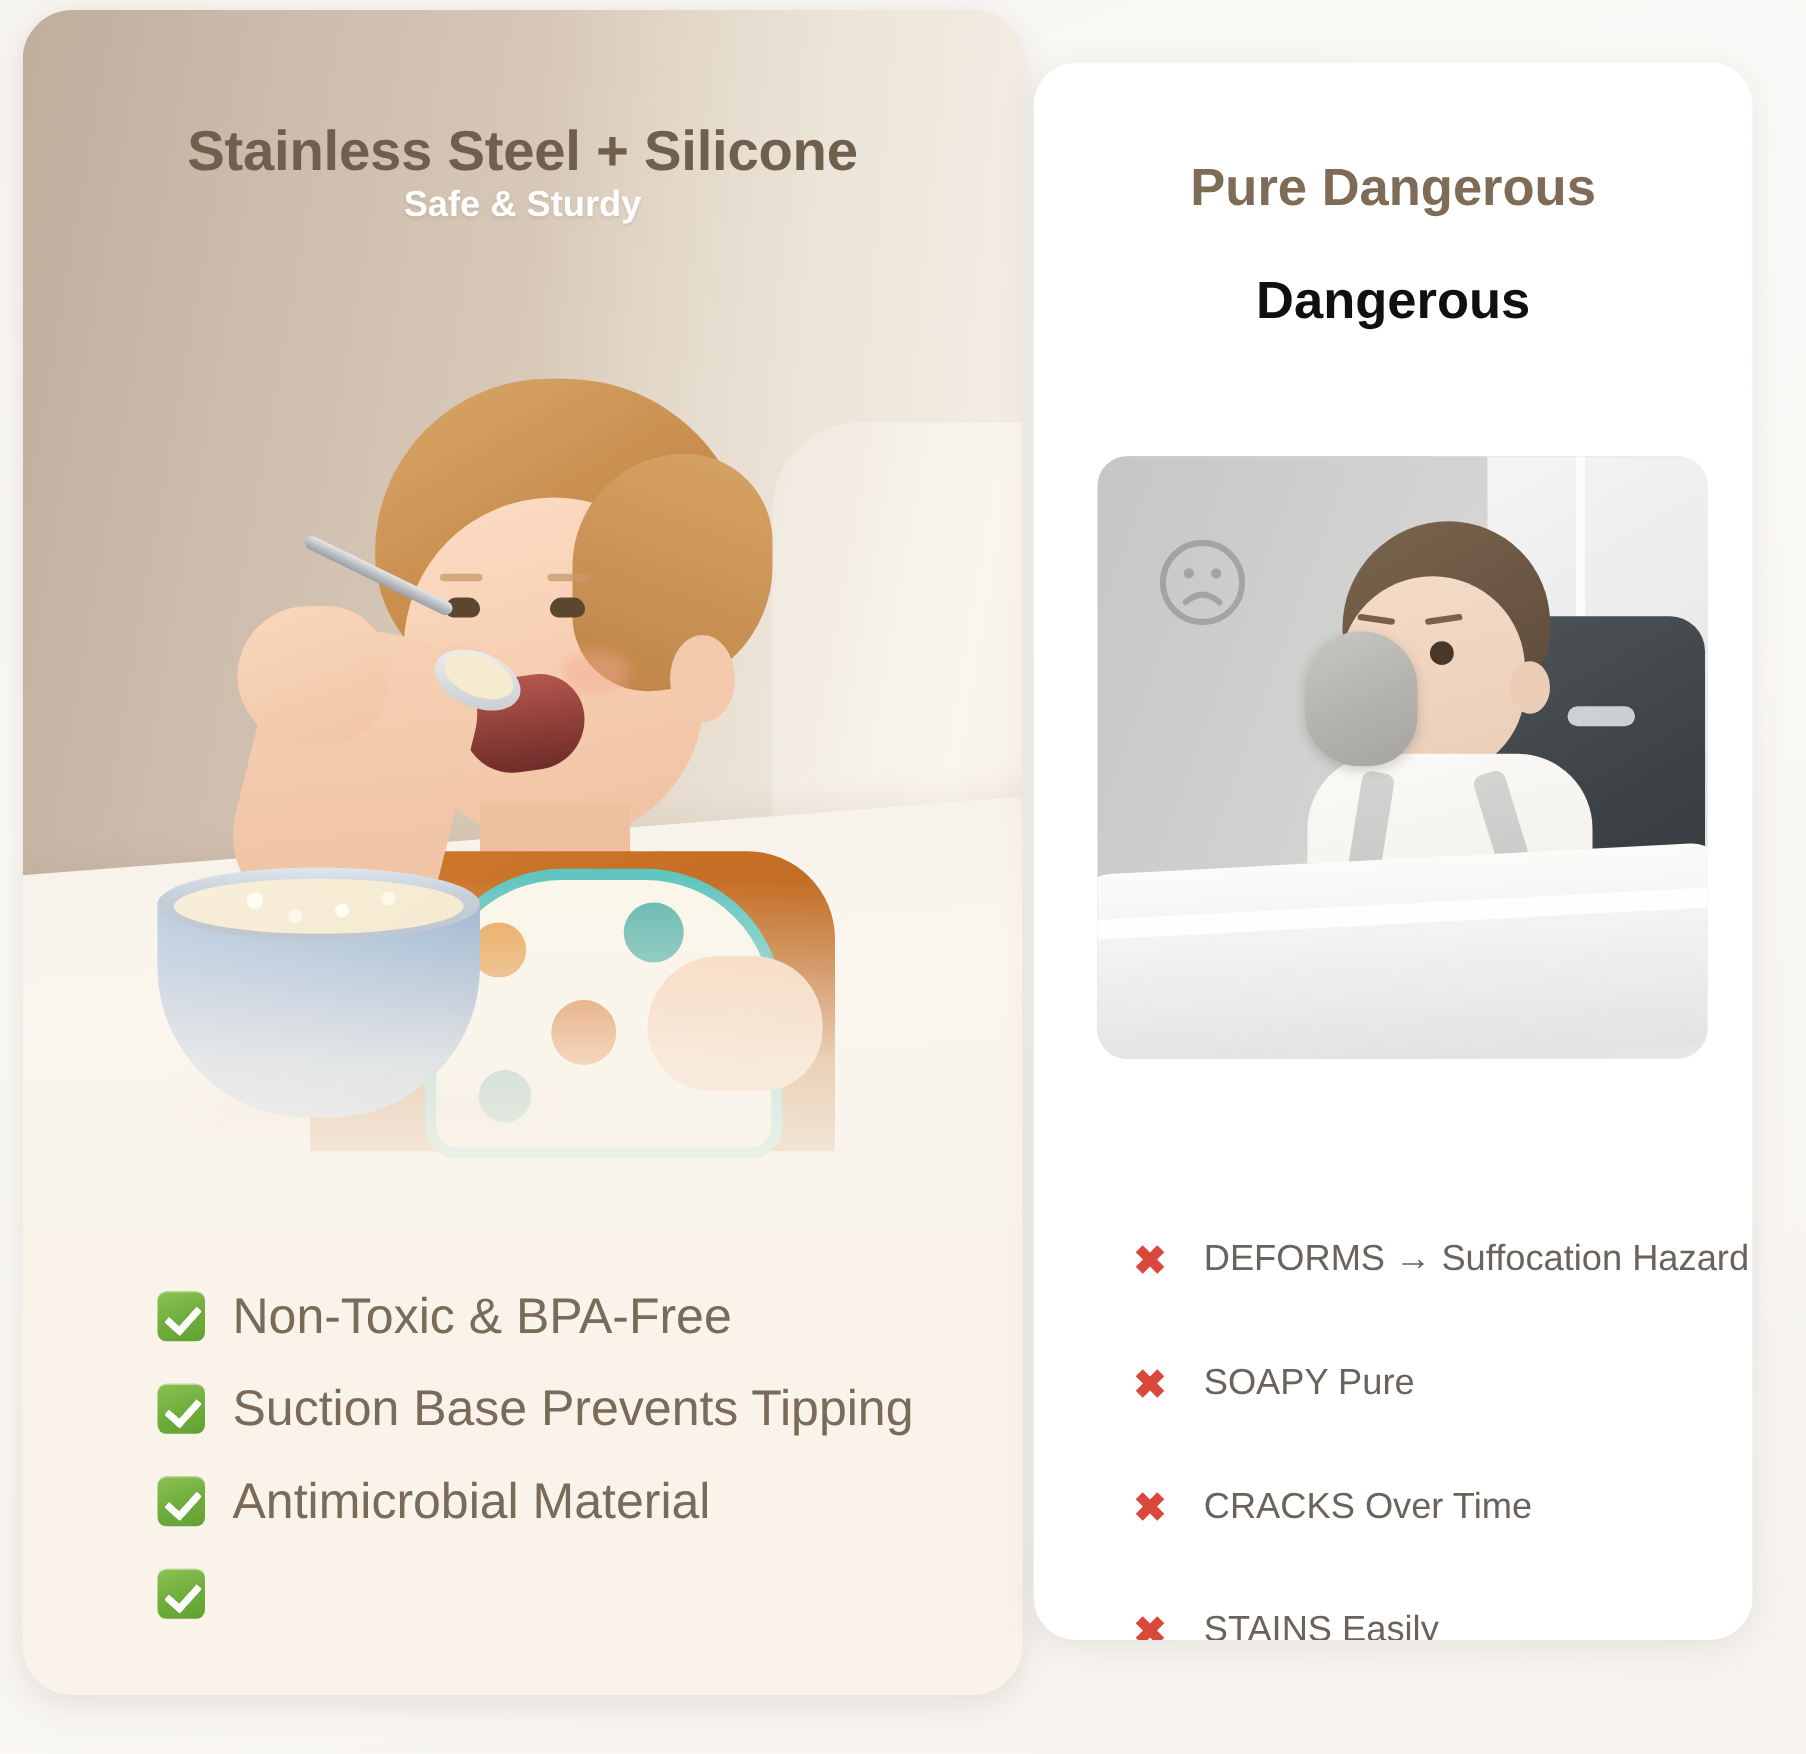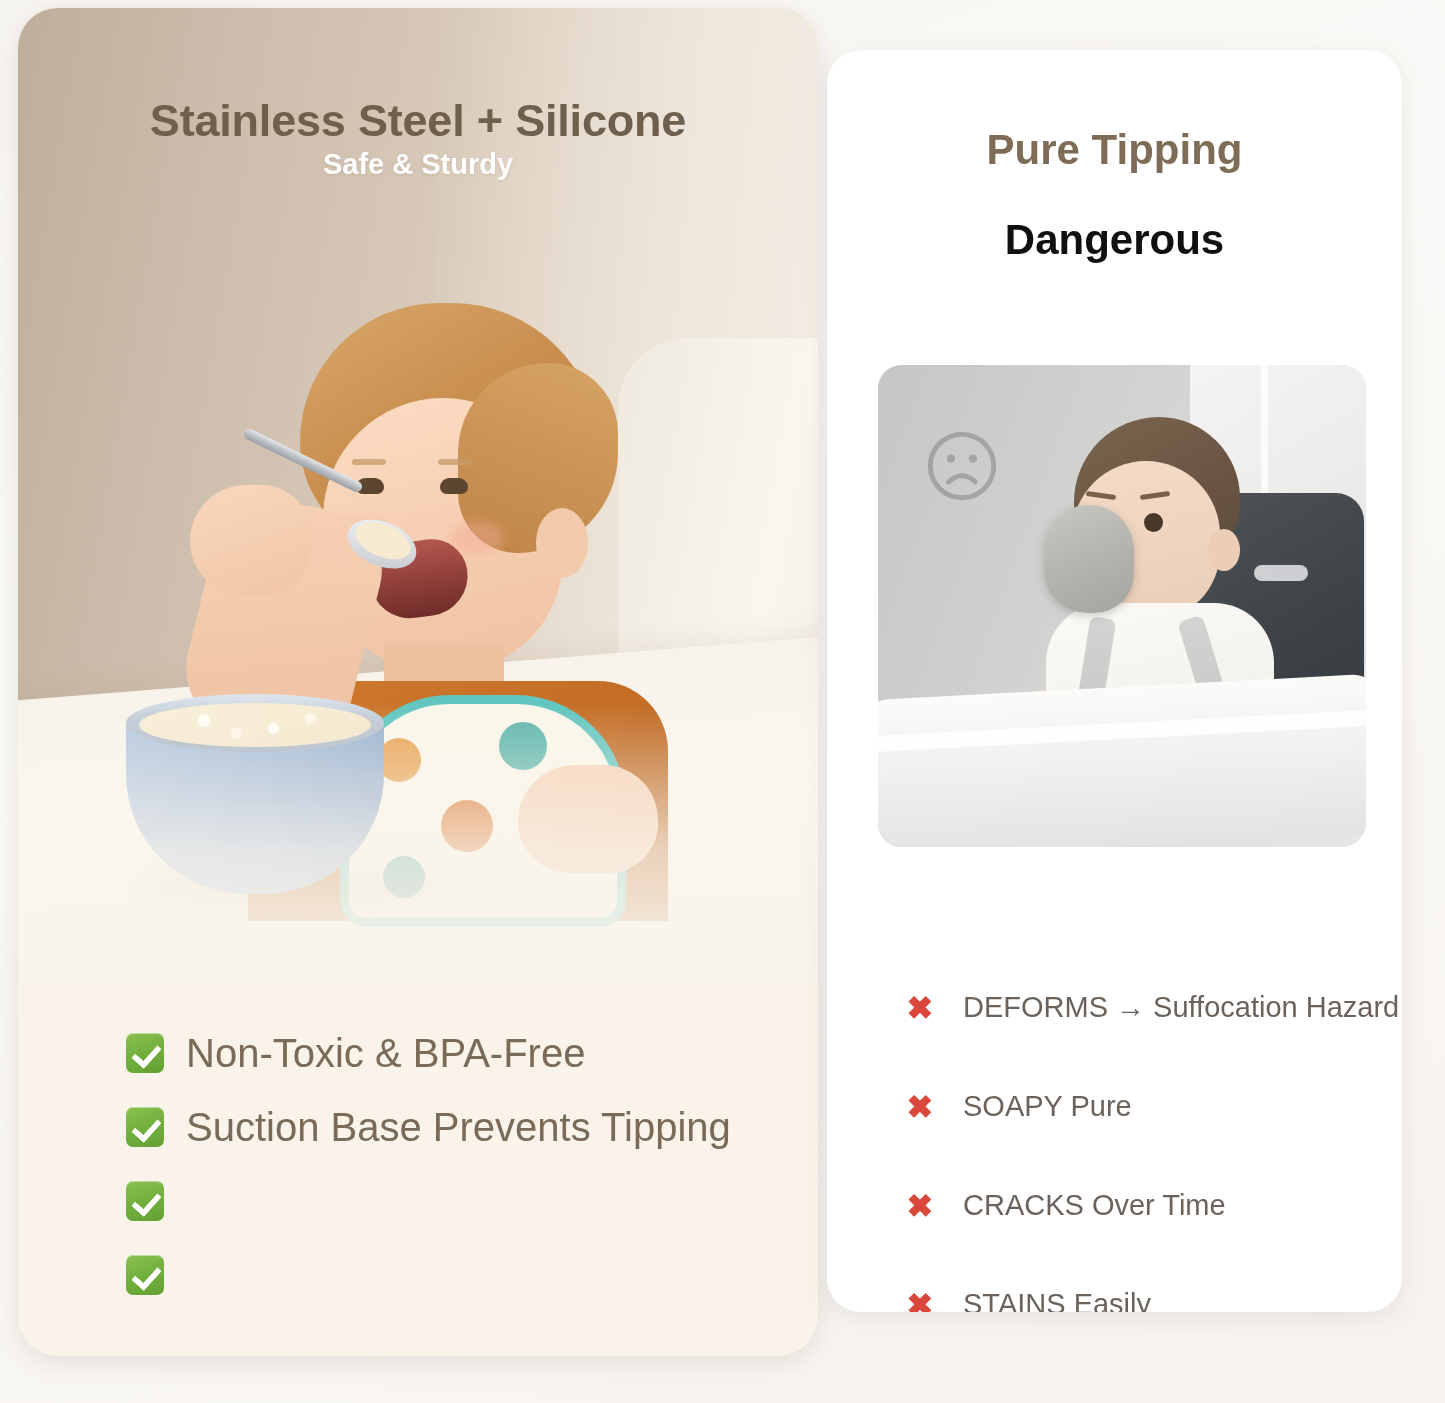--- a/index.html
+++ b/index.html
@@ -495,31 +495,32 @@
       <div class="pro-row">
         <div class="chk"></div>
         <div class="pro-text">Non-Toxic &amp; BPA-Free</div>
       </div>
       <div class="pro-row">
         <div class="chk"></div>
         <div class="pro-text">Suction Base Prevents Tipping</div>
       </div>
       <div class="pro-row">
         <div class="chk"></div>
+        <div class="pro-text">Antimicrobial Material</div>
       </div>
       <div class="pro-row">
         <div class="chk"></div>
       </div>
     </div>
   </div>
 
   <div class="card-bad">
 
     <div class="bad-head">
-      <div class="line1">Pure Tipping</div>
+      <div class="line1">Pure Dangerous</div>
       <div class="line2">Dangerous</div>
     </div>
 
     <div class="bad-photo">
       <div class="bp-wall"></div>
       <div class="bp-window"></div>
       <div class="bp-window-frame"></div>
       <div class="bp-chair"></div>
       <div class="bp-chair-tag"></div>
 

